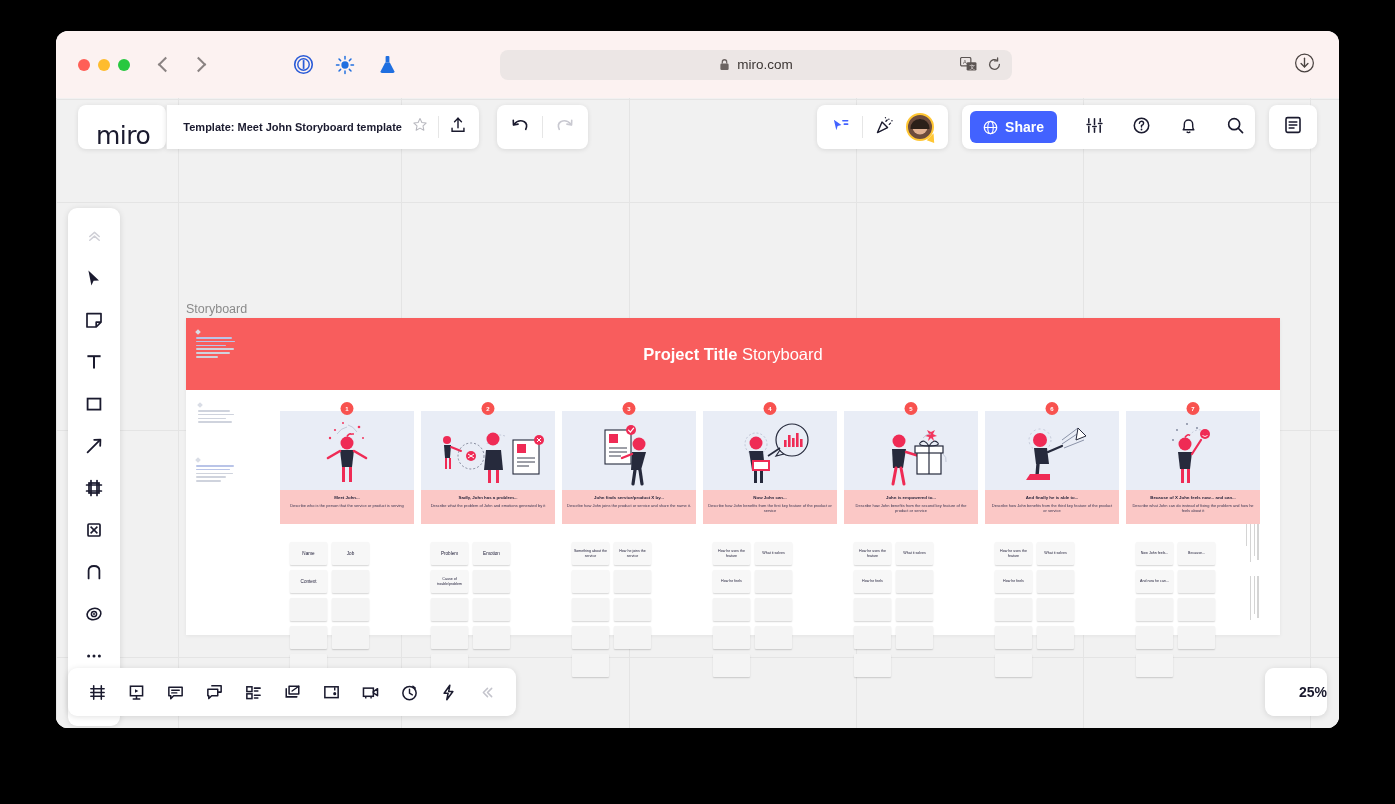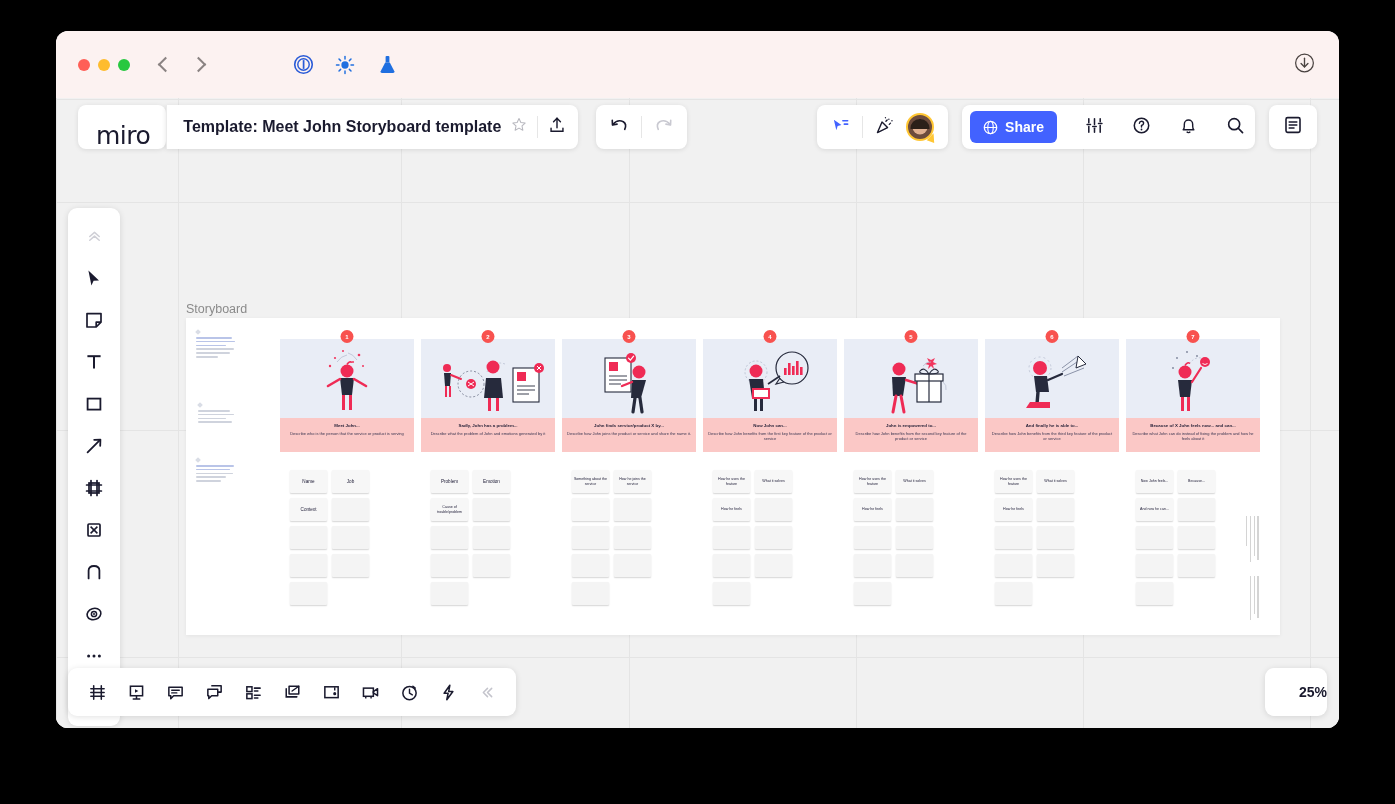--- a/index.html
+++ b/index.html
@@ -60,21 +60,21 @@
     display: flex; align-items: center;
     box-shadow: 0 1px 5px rgba(0,0,0,.10);
     pointer-events: auto;
   }
   .logo-card { margin-left: 22px; padding: 16px 16px 0 18px; }
   .logo {
     font-size: 25px; color: #1a1a2e; letter-spacing: -.5px;
     font-family: "DejaVu Sans", sans-serif; font-weight: 400;
   }
   .title-card { margin-left: 0; padding: 0 12px 0 16px; border-left: 1px solid #eaeaea; border-radius: 0 8px 8px 0; gap: 10px; }
-  .board-title { font-size: 16px; font-weight: bold; color: #1a1a2e; white-space: nowrap; }
+  .board-title { font-size: 11px; font-weight: bold; color: #1a1a2e; white-space: nowrap; }
   .vsep { width: 1px; height: 22px; background: #e6e6e6; }
   .undo-card { margin-left: 18px; padding: 0 14px; gap: 12px; }
 
   .right-group { position: absolute; right: 22px; display: flex; align-items: center; gap: 14px; }
   .pres-card { padding: 0 14px; gap: 12px; }
   .share-card { padding: 0 10px 0 8px; gap: 28px; }
   .notes-card { padding: 0 14px; }
   .share-btn {
     background: #4262ff; color: #fff; border-radius: 6px; border: 0;
     height: 32px; padding: 0 13px; display: flex; align-items: center; gap: 7px;
@@ -247,20 +247,39 @@
           </svg>
       </div>
       <div class="ci">
         <svg width="19" height="21" viewBox="0 0 20 22">
             <rect x="8" y="2" width="4" height="7" rx="1" fill="#1f6fe0"></rect>
             <path d="M7.6 9 L2.8 18.2 Q2.2 20 4.2 20 L15.8 20 Q17.8 20 17.2 18.2 L12.4 9 Z" fill="#1f6fe0"></path>
           </svg>
       </div>
     </div>
 
+    <div class="urlbar">
+      <svg width="11" height="13" viewBox="0 0 12 14">
+          <rect x="1.5" y="6" width="9" height="7" rx="1.3" fill="#6b6361"></rect>
+          <path d="M3.6 6 V4.2 a2.4 2.4 0 0 1 4.8 0 V6" fill="none" stroke="#6b6361" stroke-width="1.4"></path>
+        </svg>
+      <span class="urltext">miro.com</span>
+      <div class="url-right">
+        <svg width="17" height="15" viewBox="0 0 18 16">
+            <rect x="0.5" y="0.5" width="11" height="9" rx="1.5" fill="none" stroke="#5c5553" stroke-width="1.3"></rect>
+            <text x="3" y="7.3" font-size="6" font-family="Liberation Sans, sans-serif" fill="#5c5553">A</text>
+            <rect x="7" y="5.5" width="10.5" height="9" rx="1.5" fill="#5c5553"></rect>
+            <text x="10" y="12.5" font-size="6" font-family="Liberation Sans, sans-serif" fill="#ece6e5">文</text>
+          </svg>
+        <svg width="15" height="15" viewBox="0 0 16 16">
+            <path d="M13.2 8 A5.2 5.2 0 1 1 11 3.7" fill="none" stroke="#5c5553" stroke-width="1.4" stroke-linecap="round"></path>
+            <path d="M11.3 1 L11.3 4.2 L8.1 4.2" fill="none" stroke="#5c5553" stroke-width="1.4" stroke-linecap="round" stroke-linejoin="round"></path>
+          </svg>
+      </div>
+    </div>
 
     <div class="dl-btn">
       <svg width="21" height="21" viewBox="0 0 22 22">
           <circle cx="11" cy="11" r="9.3" fill="none" stroke="#4b4442" stroke-width="1.3"></circle>
           <line x1="11" y1="6" x2="11" y2="15" stroke="#4b4442" stroke-width="1.4" stroke-linecap="round"></line>
           <path d="M7.4 11.6 L11 15.2 L14.6 11.6" fill="none" stroke="#4b4442" stroke-width="1.4" stroke-linecap="round" stroke-linejoin="round"></path>
         </svg>
     </div>
   </div>
 
@@ -276,20 +295,25 @@
       <div class="gridline vg" style="left:1254px"></div>
       <div class="gridline hg" style="top:1px"></div>
       <div class="gridline hg" style="top:104px"></div>
       <div class="gridline hg" style="top:332px"></div>
       <div class="gridline hg" style="top:559px"></div>
     </div>
 
     <div class="frame-label">Storyboard</div>
     <div class="frame">
 
+      <div class="banner">
+        <div class="banner-txt">
+          <b>Project Title</b><span> Storyboard</span>
+        </div>
+      </div>
 
       <div class="side-notes">
         <div class="snote" style="left:4px; top:12px;">
           <div class="snote-pin"></div>
           <div class="snote-line blue" style="width:36px"></div>
           <div class="snote-line blue" style="width:39px"></div>
           <div class="snote-line blue" style="width:30px"></div>
           <div class="snote-line" style="width:38px"></div>
           <div class="snote-line" style="width:34px"></div>
           <div class="snote-line" style="width:22px"></div>

